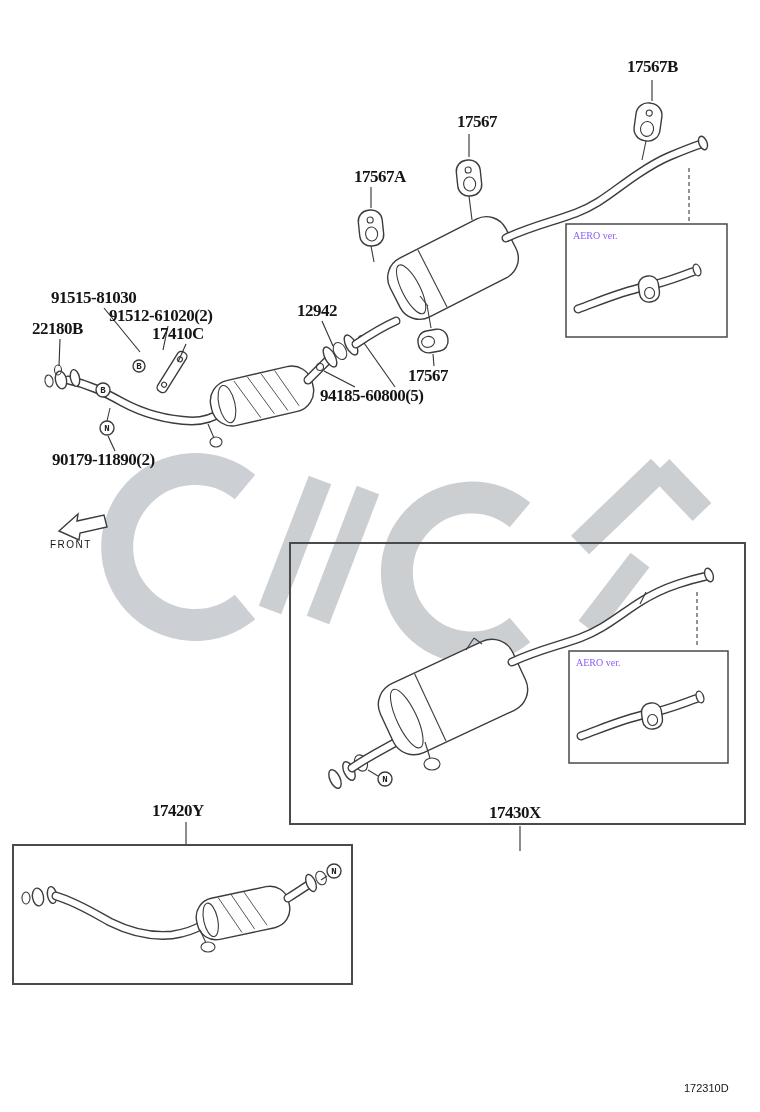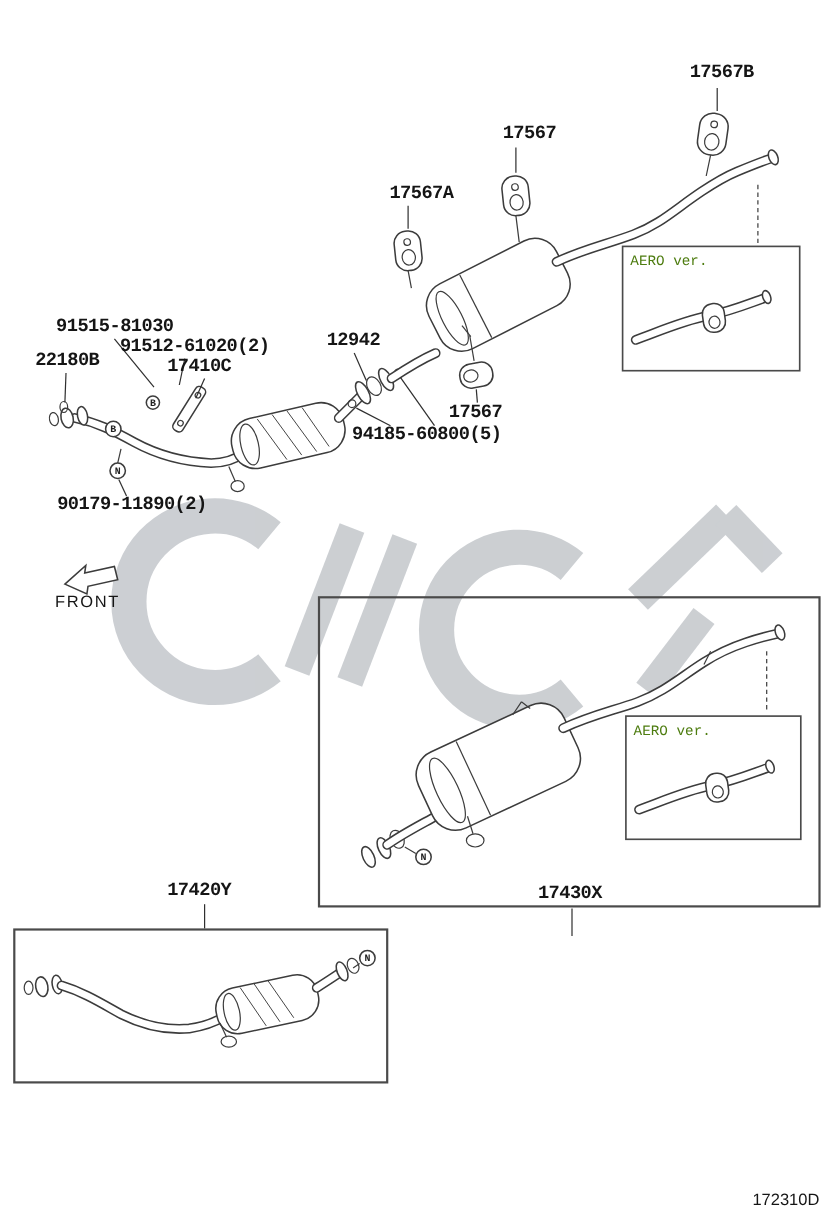--- a/index.html
+++ b/index.html
@@ -1,27 +1,27 @@
 <!DOCTYPE html>
 <html><head>
 <meta charset="utf-8">
 <style>
   html,body{margin:0;padding:0;background:#fff}
   .stage{position:relative;width:760px;height:1112px;background:#fff;overflow:hidden;
          font-family:"Liberation Mono","DejaVu Sans Mono",monospace}
   .stage svg{position:absolute;left:0;top:0}
-  .callout{position:absolute;font-family:Liberation Mono, monospace;
+  .callout{position:absolute;font-family:Liberation Serif, serif;
            font-weight:700;font-size:17px;line-height:1;color:#151515;letter-spacing:-0.5px;
            white-space:nowrap;z-index:5}
-  .small-note{position:absolute;font-family:Liberation Mono, monospace;
-           font-weight:400;font-size:13px;line-height:1;color:#4d7c0f;white-space:nowrap;z-index:5}
+  .small-note{position:absolute;font-family:Liberation Serif, serif;
+           font-weight:400;font-size:10px;line-height:1;color:#8b5cf6;white-space:nowrap;z-index:5}
   .front-label{position:absolute;font-family:"Liberation Sans","DejaVu Sans",sans-serif;
-           font-size:15px;letter-spacing:1.5px;line-height:1;color:#151515;z-index:5}
+           font-size:10px;letter-spacing:1.5px;line-height:1;color:#151515;z-index:5}
   .doc-id{position:absolute;font-family:"Liberation Sans","DejaVu Sans",sans-serif;
-           font-size:15px;line-height:1;color:#151515;z-index:5}
+           font-size:11px;line-height:1;color:#151515;z-index:5}
   
   .tube-o{fill:none;stroke:#3c3c3c;stroke-width:9;stroke-linecap:round;stroke-linejoin:round}
   .tube-i{fill:none;stroke:#ffffff;stroke-width:6.2;stroke-linecap:round;stroke-linejoin:round}
   .thin{fill:none;stroke:#3c3c3c;stroke-width:1.1}
   .thin06{fill:none;stroke:#3c3c3c;stroke-width:0.8}
   .fillw{fill:#fff;stroke:#3c3c3c;stroke-width:1.4}
   .leader path{fill:none;stroke:#2f2f2f;stroke-width:1.1}
   .dash{fill:none;stroke:#3c3c3c;stroke-width:1.1;stroke-dasharray:4 3}
   .cl{font-family:"Liberation Mono","DejaVu Sans Mono",monospace;font-weight:700;font-size:9px;
       fill:#222;text-anchor:middle}

